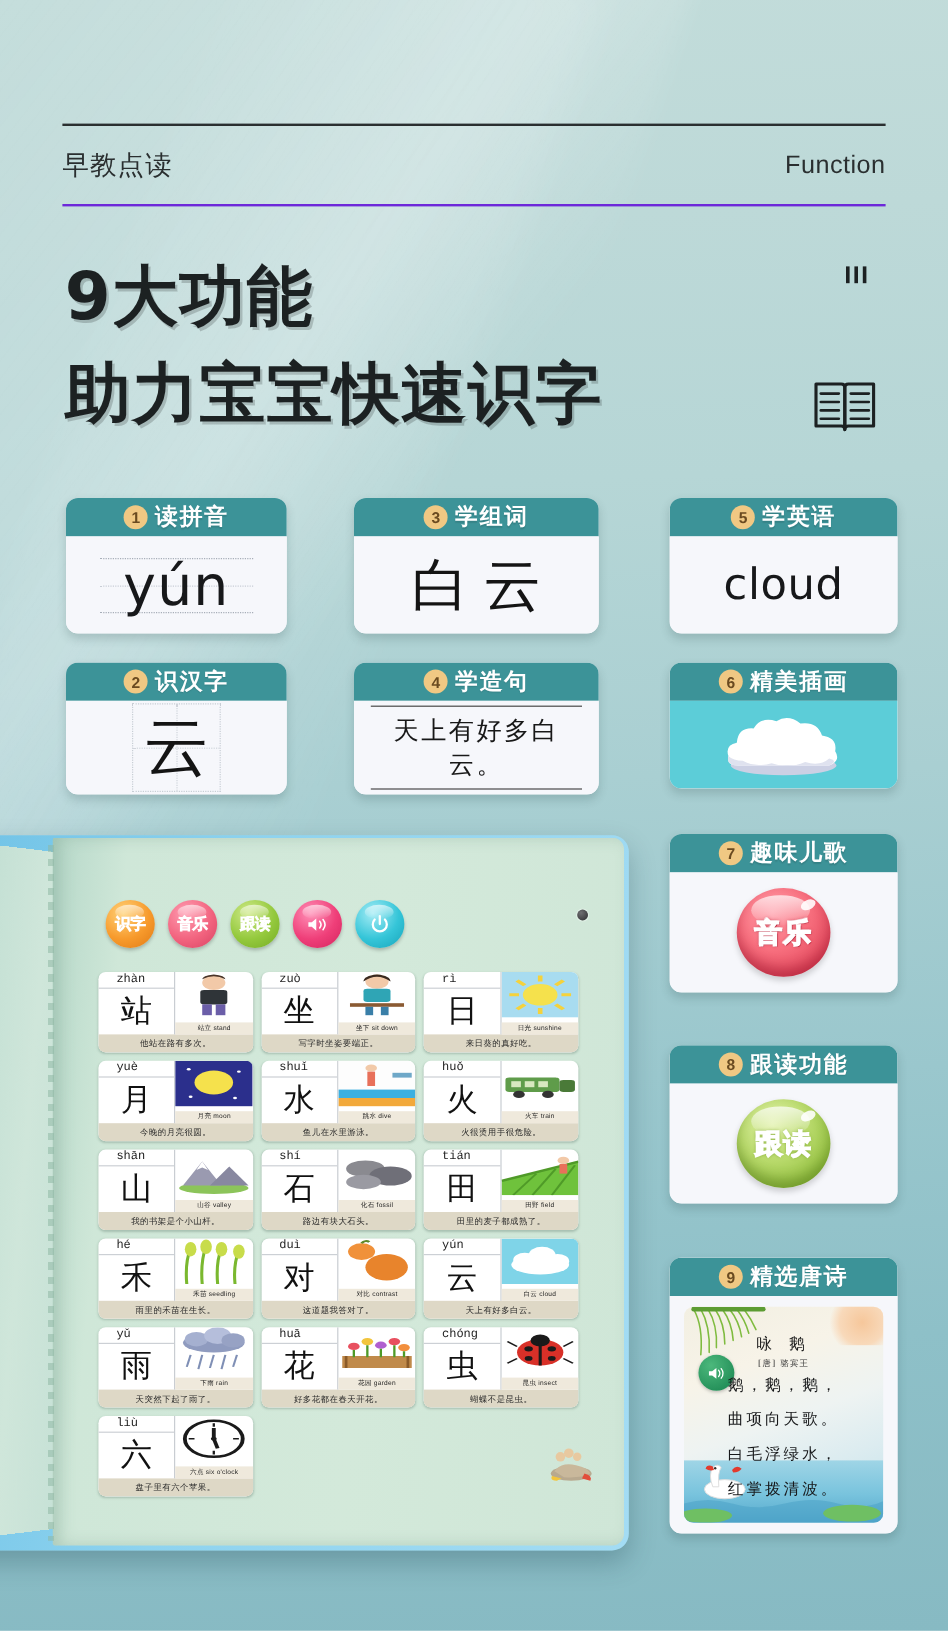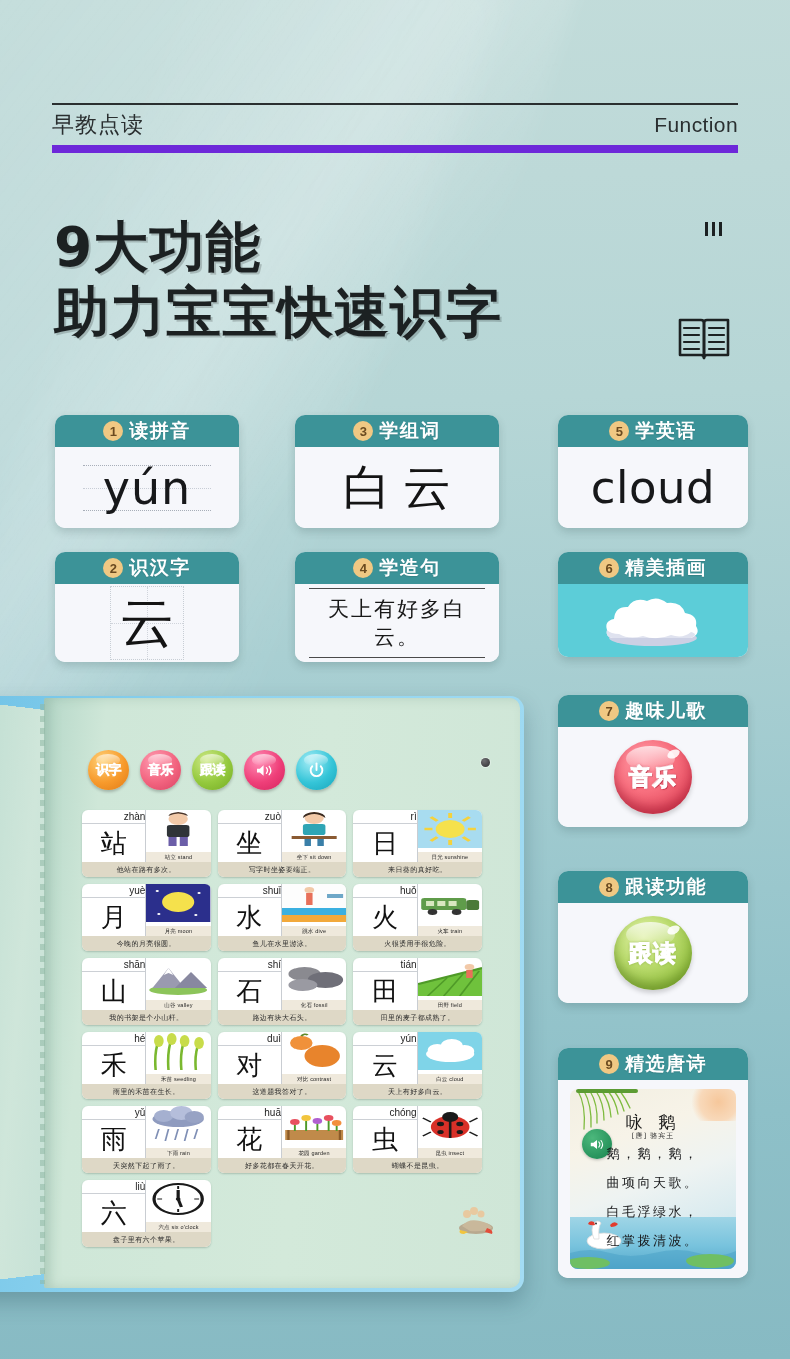--- a/index.html
+++ b/index.html
@@ -56,22 +56,22 @@
     filter: blur(12px);
   }
 
   
   .header {
     position: absolute;
     left: 52px;
     top: 103px;
     width: 686px;
     border-top: 2px solid #2a2f30;
-    border-bottom: 8px solid #6d28d9;
-    height: 50px;
+    border-bottom: 2px solid #6d28d9;
+    height: 69px;
     display: flex;
     align-items: center;
     justify-content: space-between;
   }
   .header-zh {
     font-size: 22px;
     color: #2a2f30;
     letter-spacing: 1px;
     font-weight: 400;
   }
@@ -90,21 +90,21 @@
   }
   .hero-line {
     font-family: "DejaVu Sans", "Liberation Sans", sans-serif;
     font-weight: bold;
     color: #1c2122;
     letter-spacing: 1px;
     line-height: 1.08;
     text-shadow: 2px 2px 0 rgba(0,0,0,0.18);
   }
   .hero-line1 { font-size: 55px; }
-  .hero-line2 { font-size: 55px; margin-top: 6px; }
+  .hero-line2 { font-size: 55px; margin-top: 22px; }
 
   .ticks {
     position: absolute;
     left: 705px;
     top: 222px;
     display: flex;
     gap: 4px;
   }
   .ticks i {
     display: block;
@@ -228,21 +228,21 @@
   }
   .word-text {
     font-family: "DejaVu Serif", "Liberation Serif", serif;
     font-size: 48px;
     color: #141414;
     letter-spacing: 12px;
     padding-left: 12px;
   }
   .english-text {
     font-family: "DejaVu Sans", "Liberation Sans", sans-serif;
-    font-size: 45px;
+    font-size: 36px;
     color: #17181a;
     letter-spacing: 0.5px;
   }
   .sentence-wrap {
     width: 86%;
     border-top: 1.5px solid #4a4a4a;
     border-bottom: 1.5px solid #4a4a4a;
     padding: 6px 0;
     text-align: center;
   }
@@ -340,21 +340,21 @@
     overflow: hidden;
     position: relative;
     background: linear-gradient(160deg, #f2efe2 0%, #f7f3e8 28%, #eef3f2 52%, #dcecf0 72%, #bfe0ea 100%);
   }
   .poem-title {
     position: absolute;
     left: 0; right: 0;
     top: 22px;
     text-align: center;
     font-family: "DejaVu Serif", "Liberation Serif", serif;
-    font-size: 17px;
+    font-size: 13px;
     color: #1a1a1a;
     letter-spacing: 5px;
   }
   .poem-author {
     position: absolute;
     left: 0; right: 0;
     top: 42px;
     text-align: center;
     font-family: "DejaVu Serif", "Liberation Serif", serif;
     font-size: 7px;
@@ -539,27 +539,28 @@
     width: 50%;
     border-right: 1px solid #c9cdd2;
     display: flex;
     flex-direction: column;
     align-items: center;
     justify-content: flex-start;
     padding-top: 1px;
     position: relative;
   }
   .wc-pinyin {
-    font-family: Liberation Sans, sans-serif;
+    font-family: Liberation Mono, monospace;
     font-size: 10px;
     color: #1d1d1d;
     line-height: 12px;
     border-bottom: 1px solid #ccd0d5;
     width: 100%;
-    text-align: right;
+    text-align: left;
+    padding-left: 15px;
   }
   .wc-hanzi {
     font-family: "DejaVu Serif", "Liberation Serif", serif;
     font-size: 26px;
     color: #111;
     line-height: 38px;
   }
   .wcard-right {
     width: 50%;
     display: flex;

